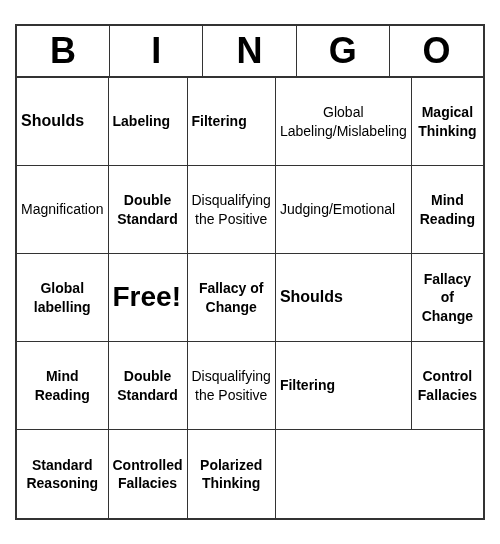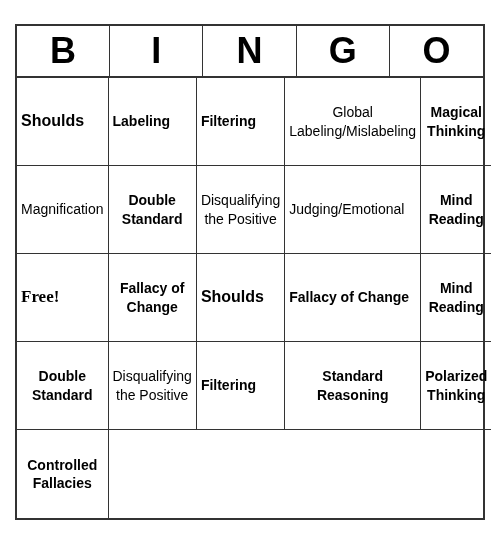--- a/index.html
+++ b/index.html
@@ -60,23 +60,22 @@
       font-weight: bold;
     }
     .cell-text.medium {
       font-size: 14px;
       font-weight: bold;
     }
     .cell-text.small {
       font-size: 14px;
     }
     .cell-text.free {
-      font-size: 17px;
+      font-size: 28px;
       font-weight: bold;
-      font-family: Liberation Serif, serif;
     }
   </style>
 </head>
 <body>
 
 <div class="bingo-card">
   <div class="bingo-header">
   <div class="bingo-letter">B</div>
       <div class="bingo-letter">I</div>
       <div class="bingo-letter">N</div>
@@ -108,20 +107,23 @@
       <div class="bingo-cell">
         <span class="cell-text small">Disqualifying the Positive</span>
       </div>
       <div class="bingo-cell">
         <span class="cell-text small">Judging/Emotional</span>
       </div>
       <div class="bingo-cell">
         <span class="cell-text medium">Mind Reading</span>
       </div>
       <div class="bingo-cell">
+        <span class="cell-text medium">Global labelling</span>
+      </div>
+      <div class="bingo-cell">
         <span class="cell-text free">Free!</span>
       </div>
       <div class="bingo-cell">
         <span class="cell-text medium">Fallacy of Change</span>
       </div>
       <div class="bingo-cell">
         <span class="cell-text large">Shoulds</span>
       </div>
       <div class="bingo-cell">
         <span class="cell-text medium">Fallacy of Change</span>
@@ -132,22 +134,25 @@
       <div class="bingo-cell">
         <span class="cell-text medium">Double Standard</span>
       </div>
       <div class="bingo-cell">
         <span class="cell-text small">Disqualifying the Positive</span>
       </div>
       <div class="bingo-cell">
         <span class="cell-text medium">Filtering</span>
       </div>
       <div class="bingo-cell">
+        <span class="cell-text medium">Control Fallacies</span>
+      </div>
+      <div class="bingo-cell">
         <span class="cell-text medium">Standard Reasoning</span>
       </div>
       <div class="bingo-cell">
-        <span class="cell-text medium">Polarized Thinking</span>
+        <span class="cell-text medium">Controlled Fallacies</span>
       </div>
       <div class="bingo-cell">
-        <span class="cell-text medium">Controlled Fallacies</span>
+        <span class="cell-text medium">Polarized Thinking</span>
       </div>
     </div>
 </div>
 
 </body></html>

